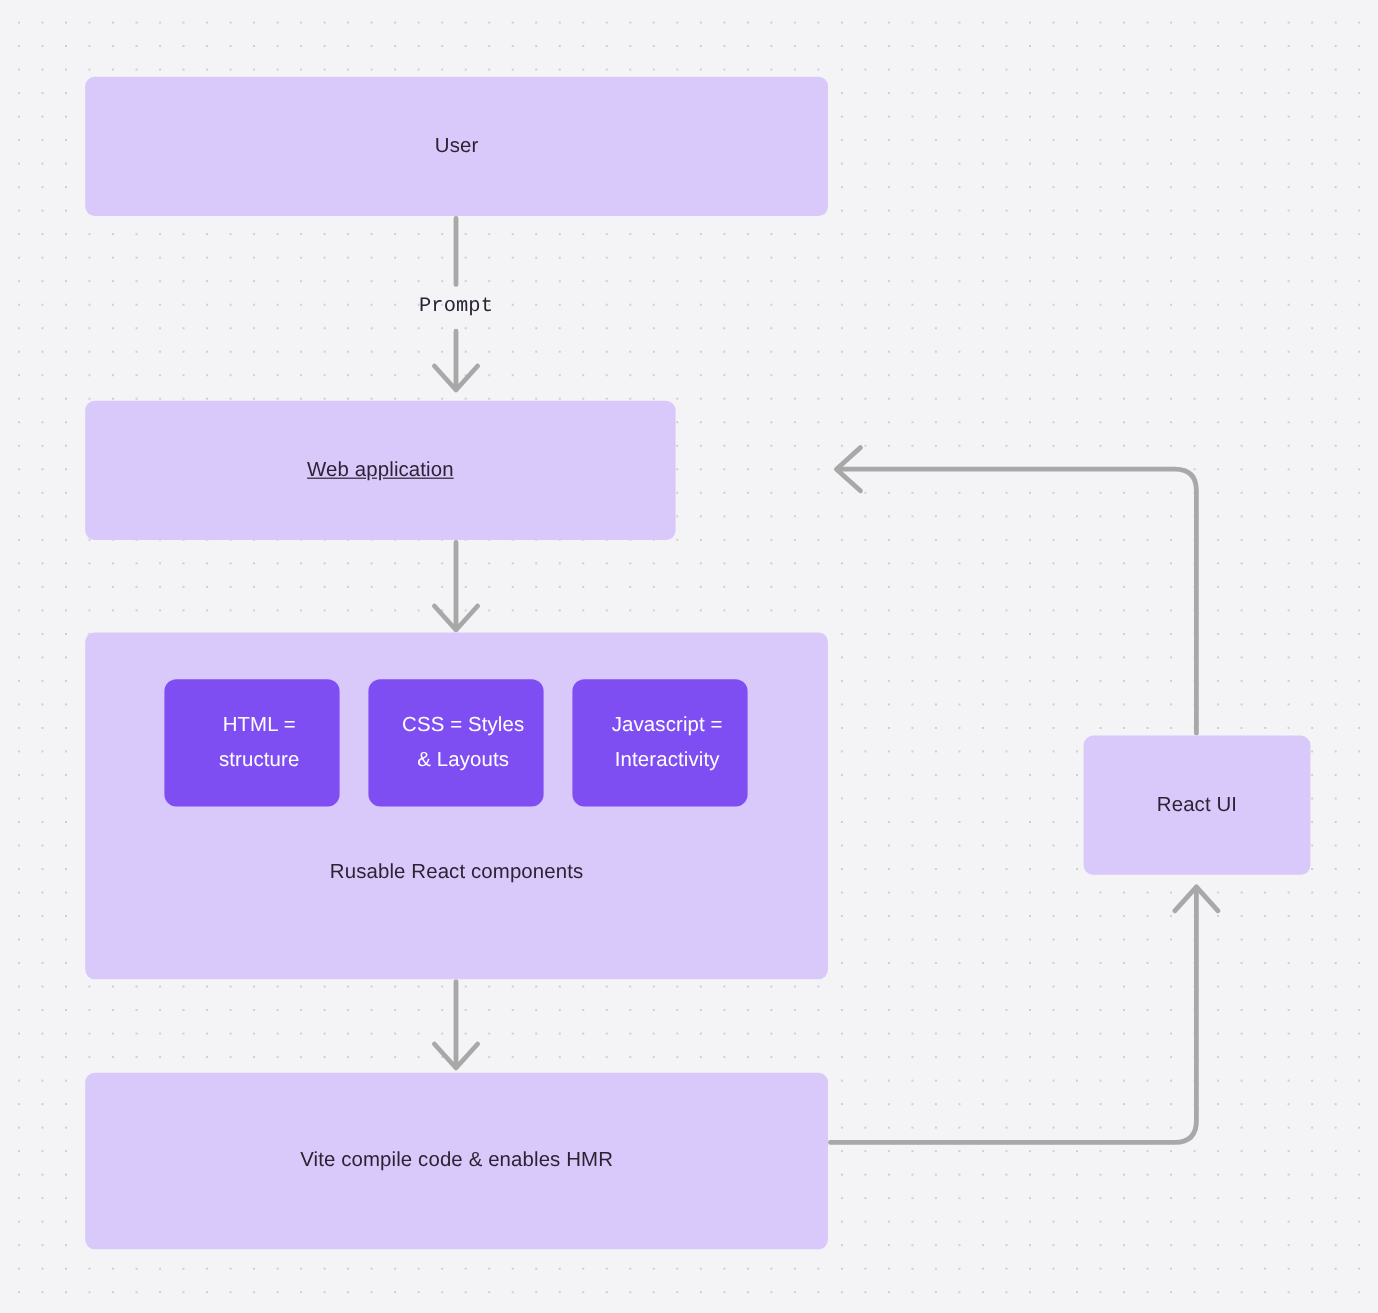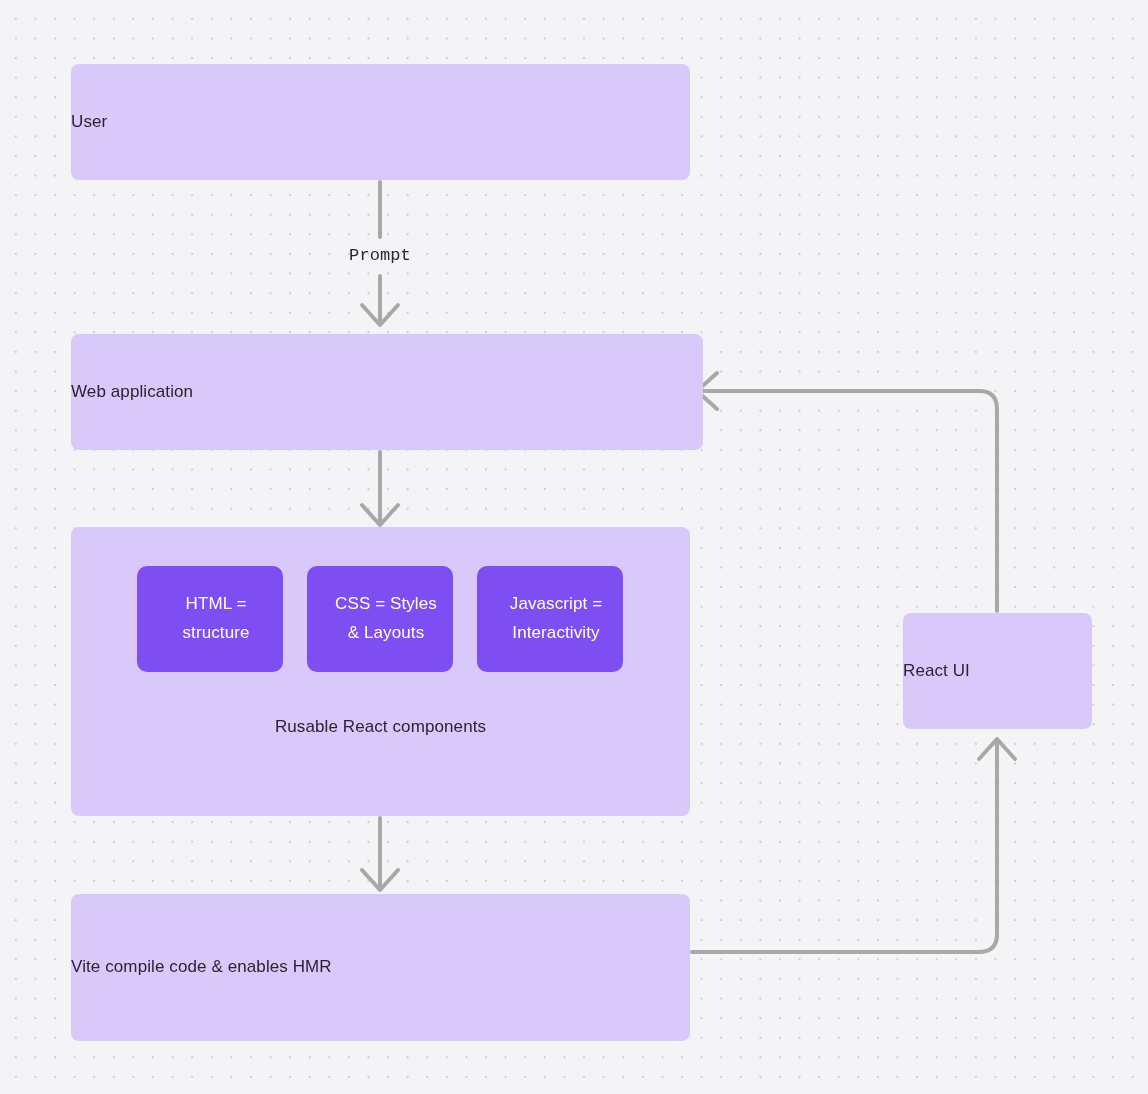--- a/index.html
+++ b/index.html
@@ -32,20 +32,21 @@
     pointer-events: none;
   }
 
   
   .node {
     position: absolute;
     background: #d9c9fb;
     border-radius: 8px;
     display: flex;
     align-items: center;
+    justify-content: center;
     color: #2b2333;
     font-size: 17px;
     line-height: 1.35;
     text-align: center;
     letter-spacing: 0.1px;
   }
 
   
   .group-node {
     position: absolute;
@@ -95,21 +96,21 @@
     color: #2b2333;
     font-size: 17px;
     letter-spacing: 0.1px;
     padding: 0 6px;
     white-space: nowrap;
     transform: translateX(-50%);
   }
 
   
   #node-user          { left: 71px;  top: 64px;  width: 619px; height: 116px; }
-  #node-webapp        { left: 71px;  top: 334px; width: 632px; height: 116px; }
+  #node-webapp        { left: 71px;  top: 334px; width: 492px; height: 116px; text-decoration: underline; }
   #node-components    { left: 71px;  top: 527px; width: 619px; height: 289px; }
   #node-vite          { left: 71px;  top: 894px; width: 619px; height: 147px; }
   #node-render        { left: 903px; top: 613px; width: 189px; height: 116px; }
 
   #label-prompt       { left: 380px; top: 246px; font-family: Liberation Mono, monospace; }
 </style>
 </head>
 <body>
 
 <div class="canvas">

